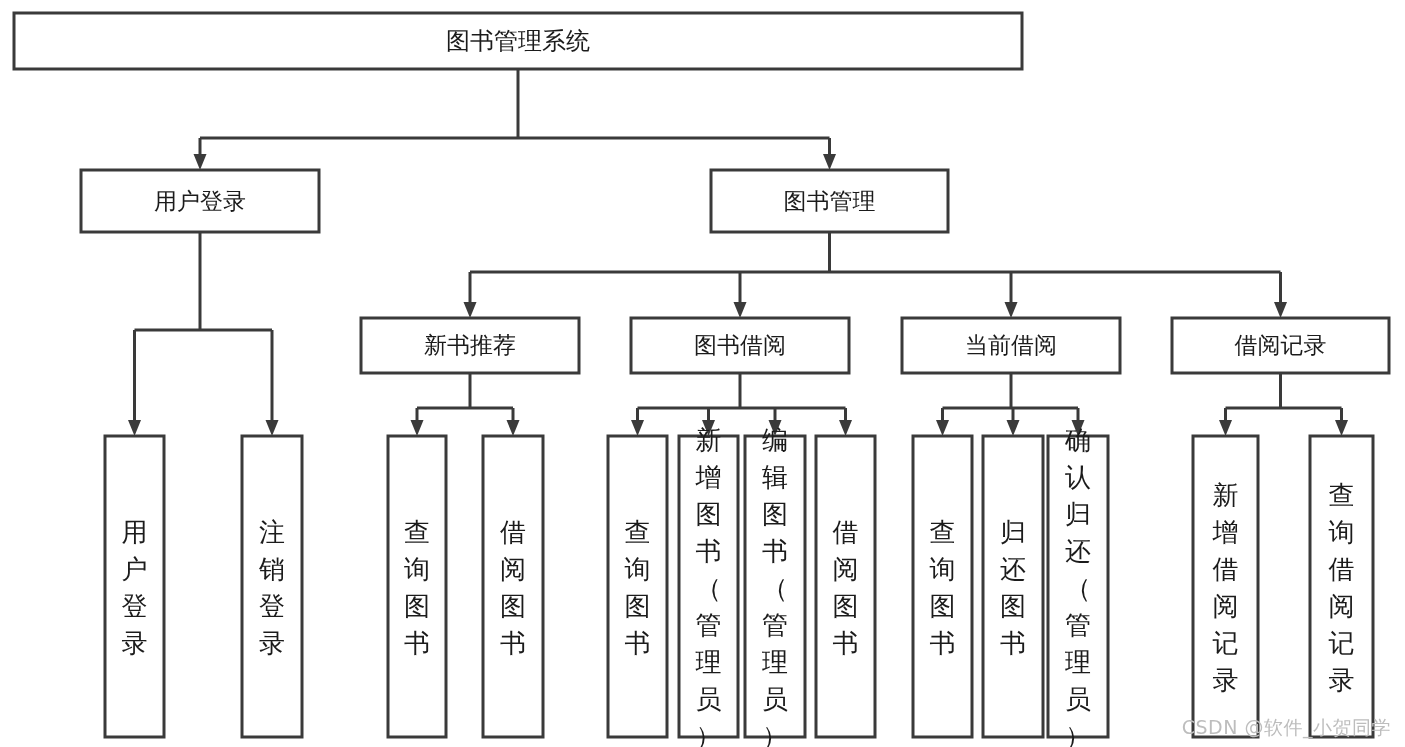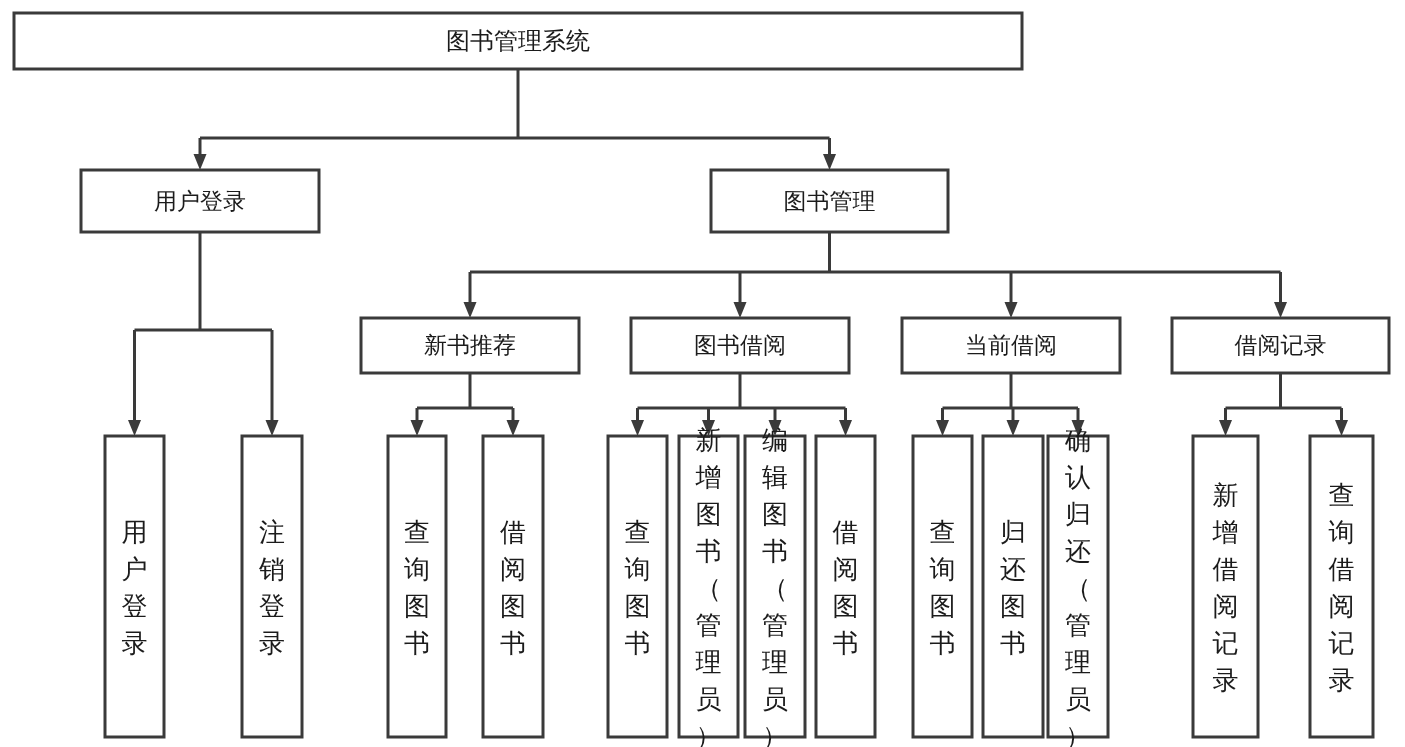--- a/index.html
+++ b/index.html
@@ -208,13 +208,14 @@
         <g>
           <rect x="1193" y="436" width="65" height="301" class="node-rect"></rect>
           <text x="1225.5" y="504.36" class="vlabel"><tspan x="1225.5" dy="0">新</tspan><tspan x="1225.5" dy="37">增</tspan><tspan x="1225.5" dy="37">借</tspan><tspan x="1225.5" dy="37">阅</tspan><tspan x="1225.5" dy="37">记</tspan><tspan x="1225.5" dy="37">录</tspan></text>
         </g>
         <g>
           <rect x="1310" y="436" width="63" height="301" class="node-rect"></rect>
           <text x="1341.5" y="504.36" class="vlabel"><tspan x="1341.5" dy="0">查</tspan><tspan x="1341.5" dy="37">询</tspan><tspan x="1341.5" dy="37">借</tspan><tspan x="1341.5" dy="37">阅</tspan><tspan x="1341.5" dy="37">记</tspan><tspan x="1341.5" dy="37">录</tspan></text>
         </g>
       </g>
   </svg>
+  <div class="watermark">CSDN @软件_小贺同学</div>
 </div>
 
 </body></html>

